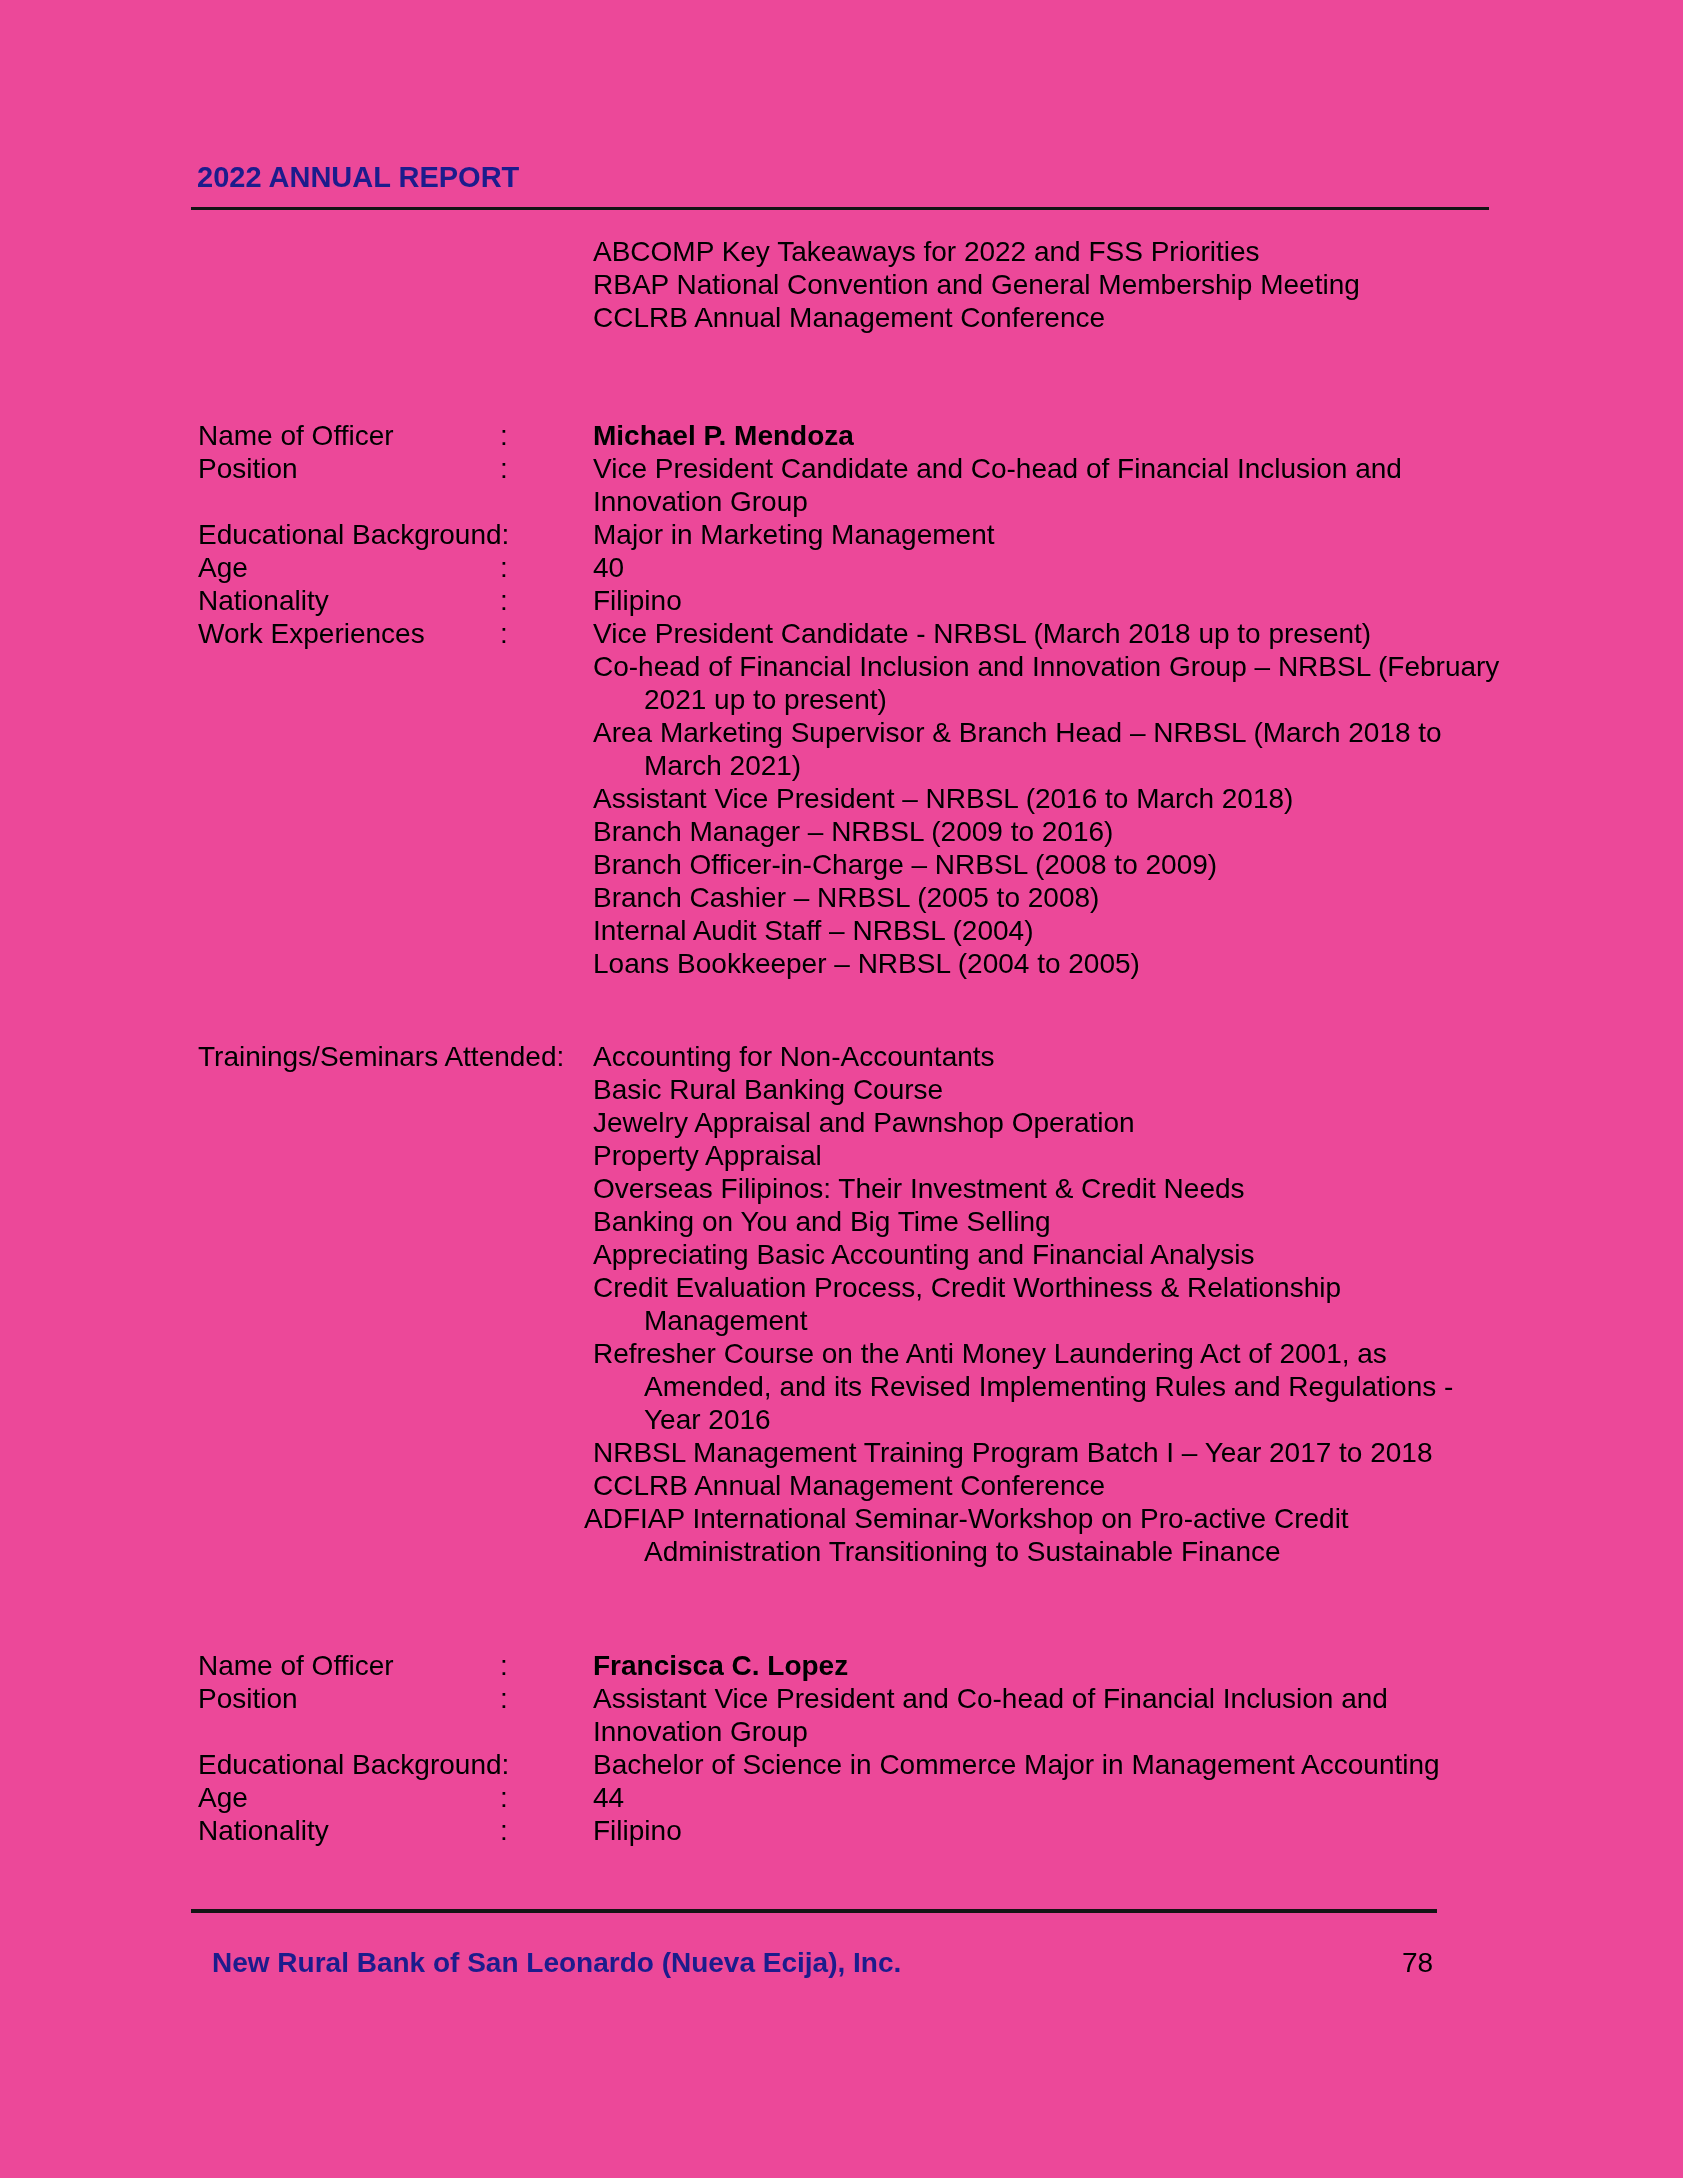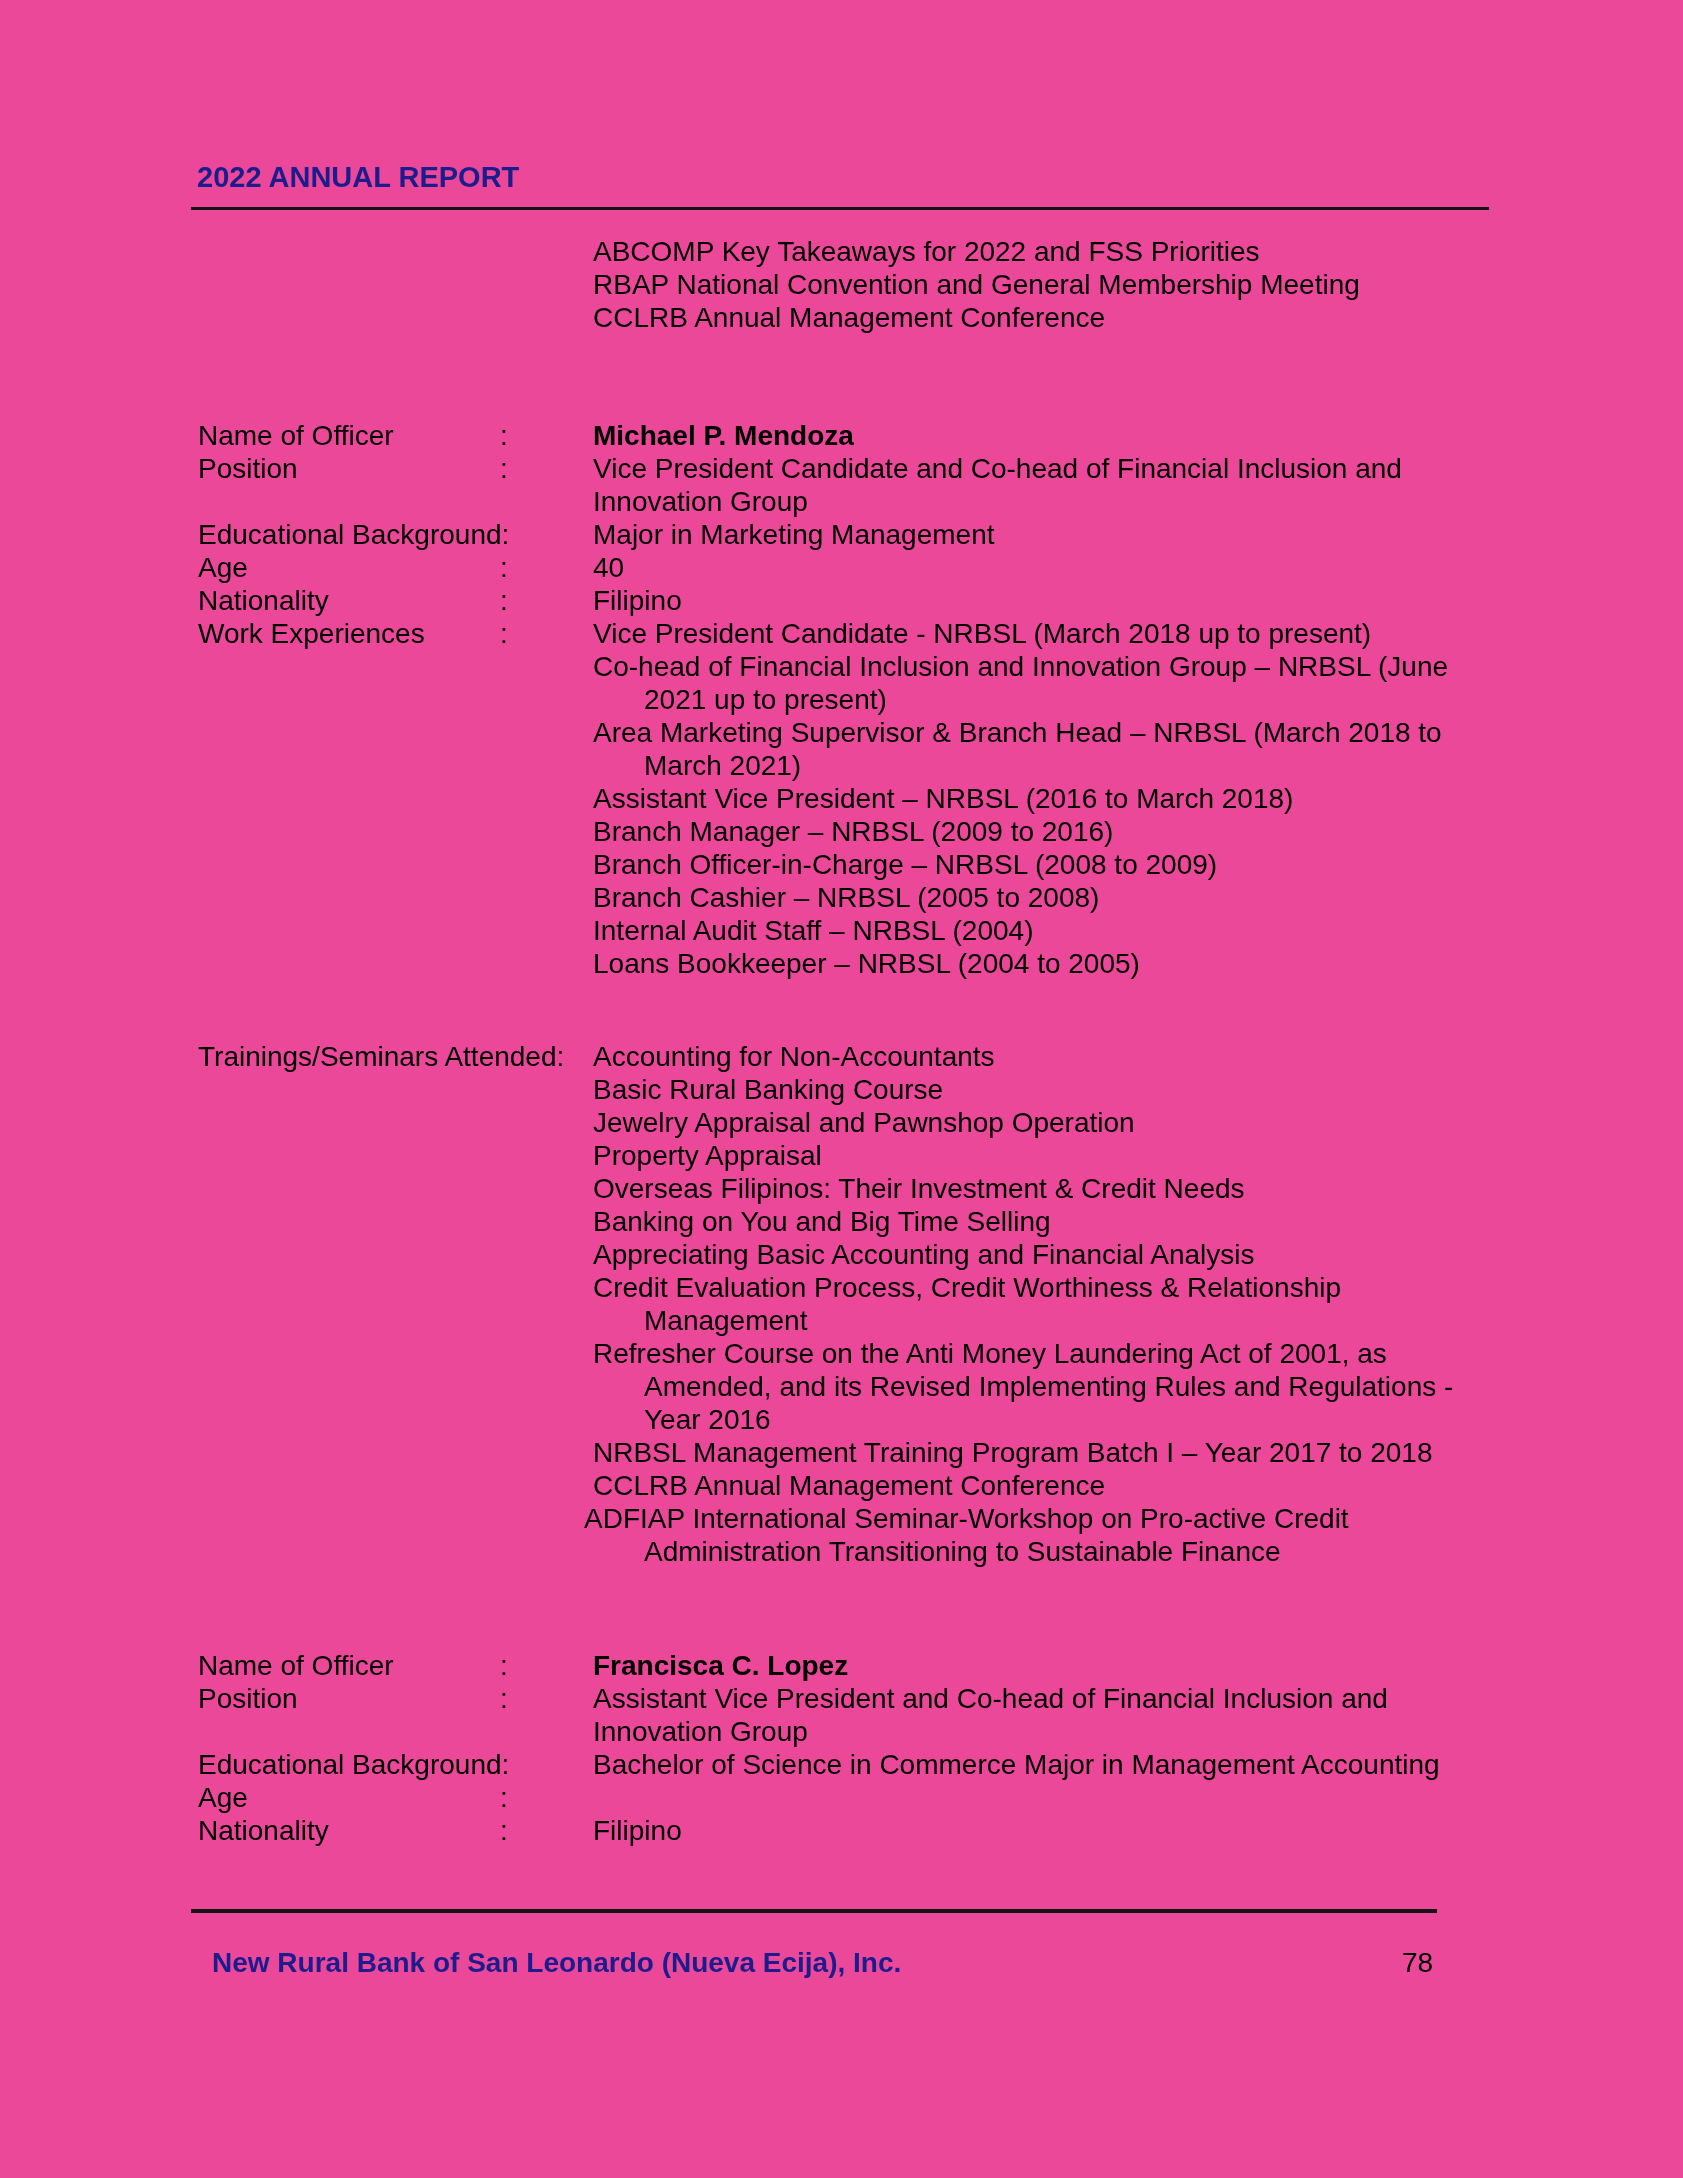--- a/index.html
+++ b/index.html
@@ -80,21 +80,21 @@
         <div class="f-colon">:</div>
         <div class="f-value">
           <div class="v-line">Filipino</div>
         </div>
       </div>
       <div class="field-row">
         <div class="f-label">Work Experiences</div>
         <div class="f-colon">:</div>
         <div class="f-value">
           <div class="v-line">Vice President Candidate - NRBSL (March 2018 up to present)</div>
-          <div class="v-line">Co-head of Financial Inclusion and Innovation Group – NRBSL (June</div>
+          <div class="v-line">Co-head of Financial Inclusion and Innovation Group – NRBSL (February</div>
           <div class="v-line indent">2021 up to present)</div>
           <div class="v-line">Area Marketing Supervisor &amp; Branch Head – NRBSL (March 2018 to</div>
           <div class="v-line indent">March 2021)</div>
           <div class="v-line">Assistant Vice President – NRBSL (2016 to March 2018)</div>
           <div class="v-line">Branch Manager – NRBSL (2009 to 2016)</div>
           <div class="v-line">Branch Officer-in-Charge – NRBSL (2008 to 2009)</div>
           <div class="v-line">Branch Cashier – NRBSL (2005 to 2008)</div>
           <div class="v-line">Internal Audit Staff – NRBSL (2004)</div>
           <div class="v-line">Loans Bookkeeper – NRBSL (2004 to 2005)</div>
         </div>
@@ -145,20 +145,23 @@
       <div class="field-row">
         <div class="f-label">Educational Background:</div>
         <div class="f-colon"></div>
         <div class="f-value">
           <div class="v-line">Bachelor of Science in Commerce Major in Management Accounting</div>
         </div>
       </div>
       <div class="field-row">
         <div class="f-label">Age</div>
         <div class="f-colon">:</div>
+        <div class="f-value">
+          <div class="v-line">44</div>
+        </div>
       </div>
       <div class="field-row">
         <div class="f-label">Nationality</div>
         <div class="f-colon">:</div>
         <div class="f-value">
           <div class="v-line">Filipino</div>
         </div>
       </div>
     </div>
 

